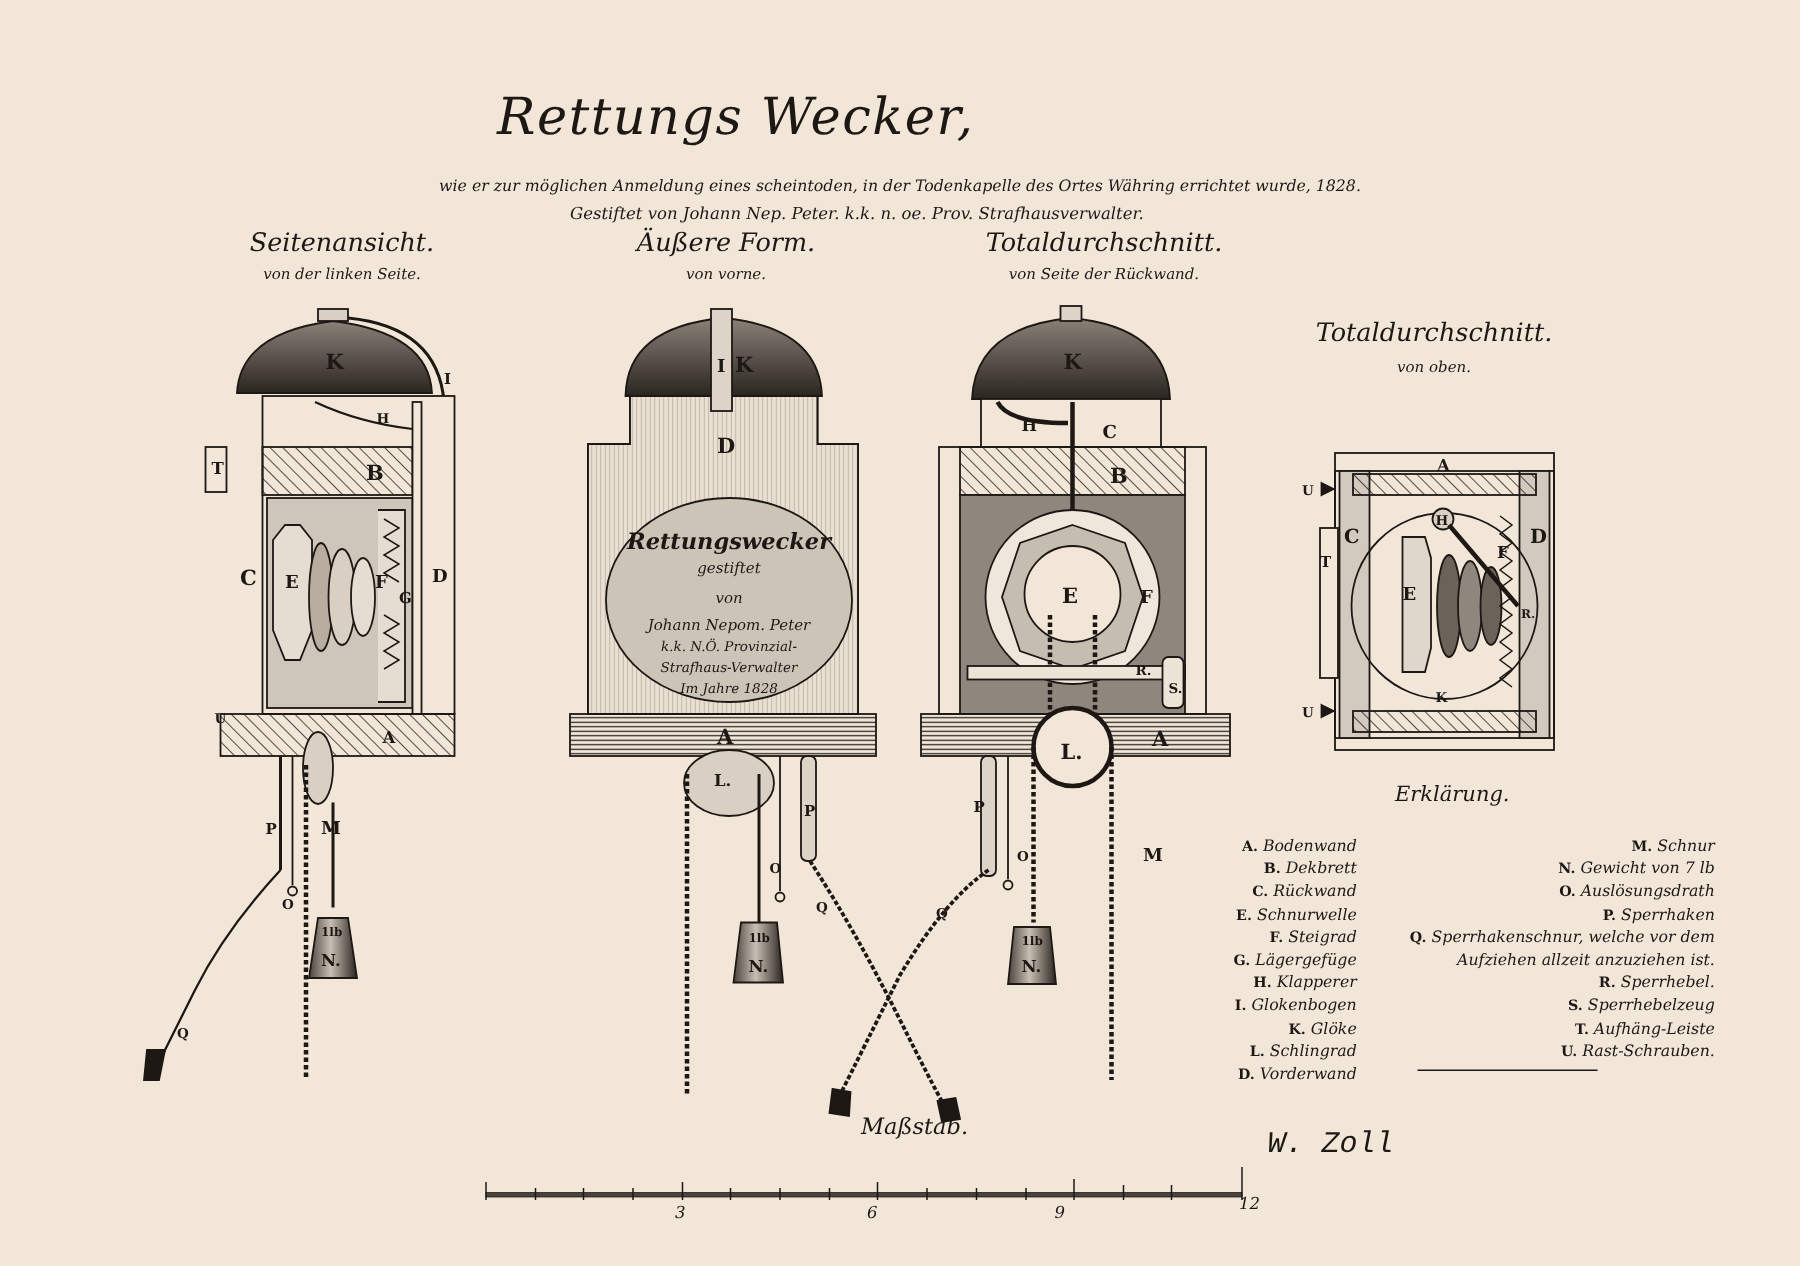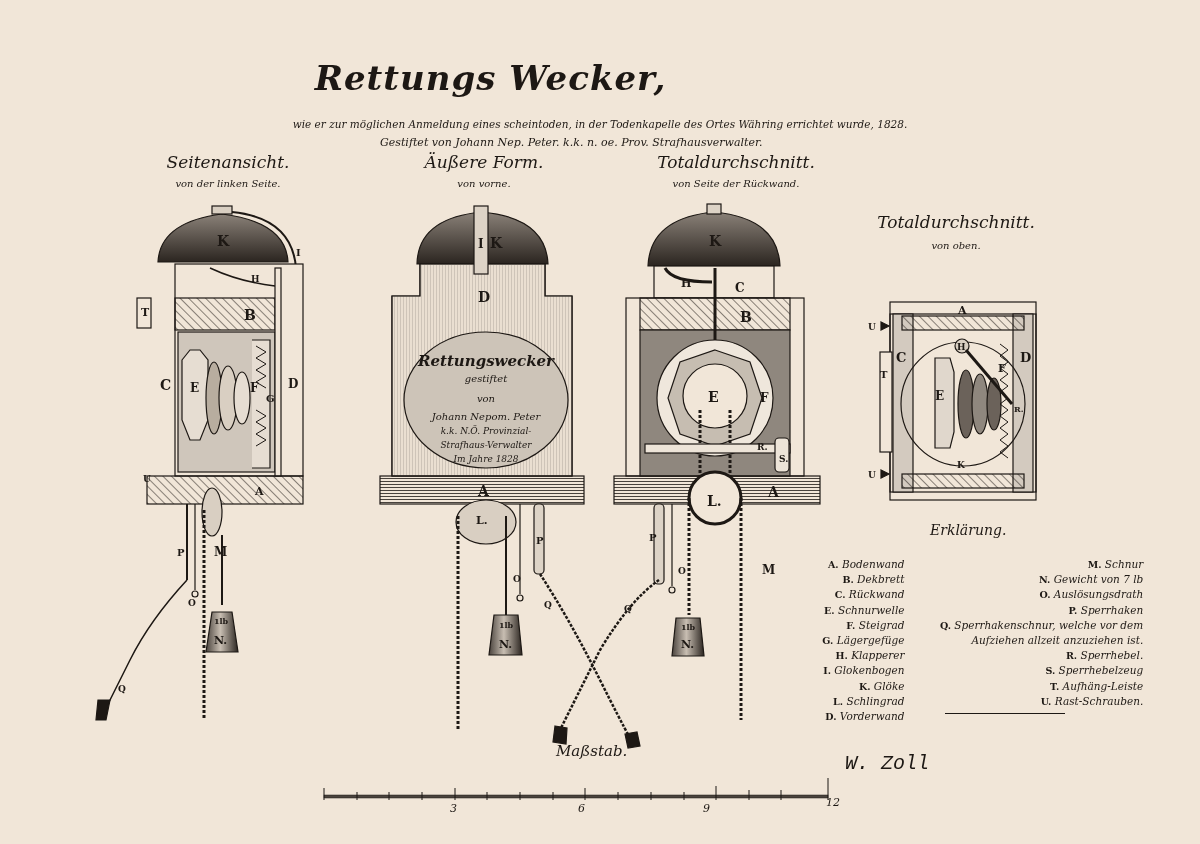--- a/index.html
+++ b/index.html
@@ -1,28 +1,28 @@
 <!DOCTYPE html>
 <html><head>
 <meta charset="utf-8">
 <style>
   html, body { margin:0; padding:0; }
   body { width:1200px; height:844px; background:#f1e6d8; position:relative; overflow:hidden;
          font-family:"DejaVu Serif", serif; color:#1d1814; }
   .abs { position:absolute; }
   .title { left:0; width:981px; top:58px; text-align:center; font-size:34px; font-style:italic; letter-spacing:1px;
-           font-family:"DejaVu Serif", serif; font-weight:bold; }
+           font-family:"DejaVu Serif", serif; font-weight:normal; }
   .subtitle { left:0; width:1200px; top:118px; text-align:center; font-size:10.5px; font-style:italic; }
   .subtitle2 { left:380px; top:136px; font-size:11px; font-style:italic; }
   .view-title { font-size:17px; font-style:italic; text-align:center; width:220px; }
   .view-sub { font-size:10px; font-style:italic; text-align:center; width:220px; }
   .legend-title { left:930px; top:522px; font-size:14px; font-style:italic; }
   .legend { font-size:10.5px; font-style:italic; line-height:15.2px;text-align:right; }
   .legend .k { font-style:normal; font-weight:bold; font-size:9.5px; display:inline-block; width:16px; }
-  .scale-title { left:556px; top:742px; font-size:15px; font-style:italic; }
+  .scale-title { left:574px; top:742px; font-size:15px; font-style:italic; }
   .signature { left:845px; top:752px; font-size:20px; font-style:italic; font-family:Liberation Mono, monospace; }
   .tick-label { font-size:11px; font-style:italic; }
   svg text { font-family:"DejaVu Serif", serif; }
 </style>
 </head>
 <body>
 
 <div class="abs title">Rettungs Wecker,</div>
 <div class="abs subtitle">wie er zur möglichen Anmeldung eines scheintoden, in der Todenkapelle des Ortes Währing errichtet wurde, 1828.</div>
 <div class="abs subtitle2">Gestiftet von Johann Nep. Peter. k.k. n. oe. Prov. Strafhausverwalter.</div>

